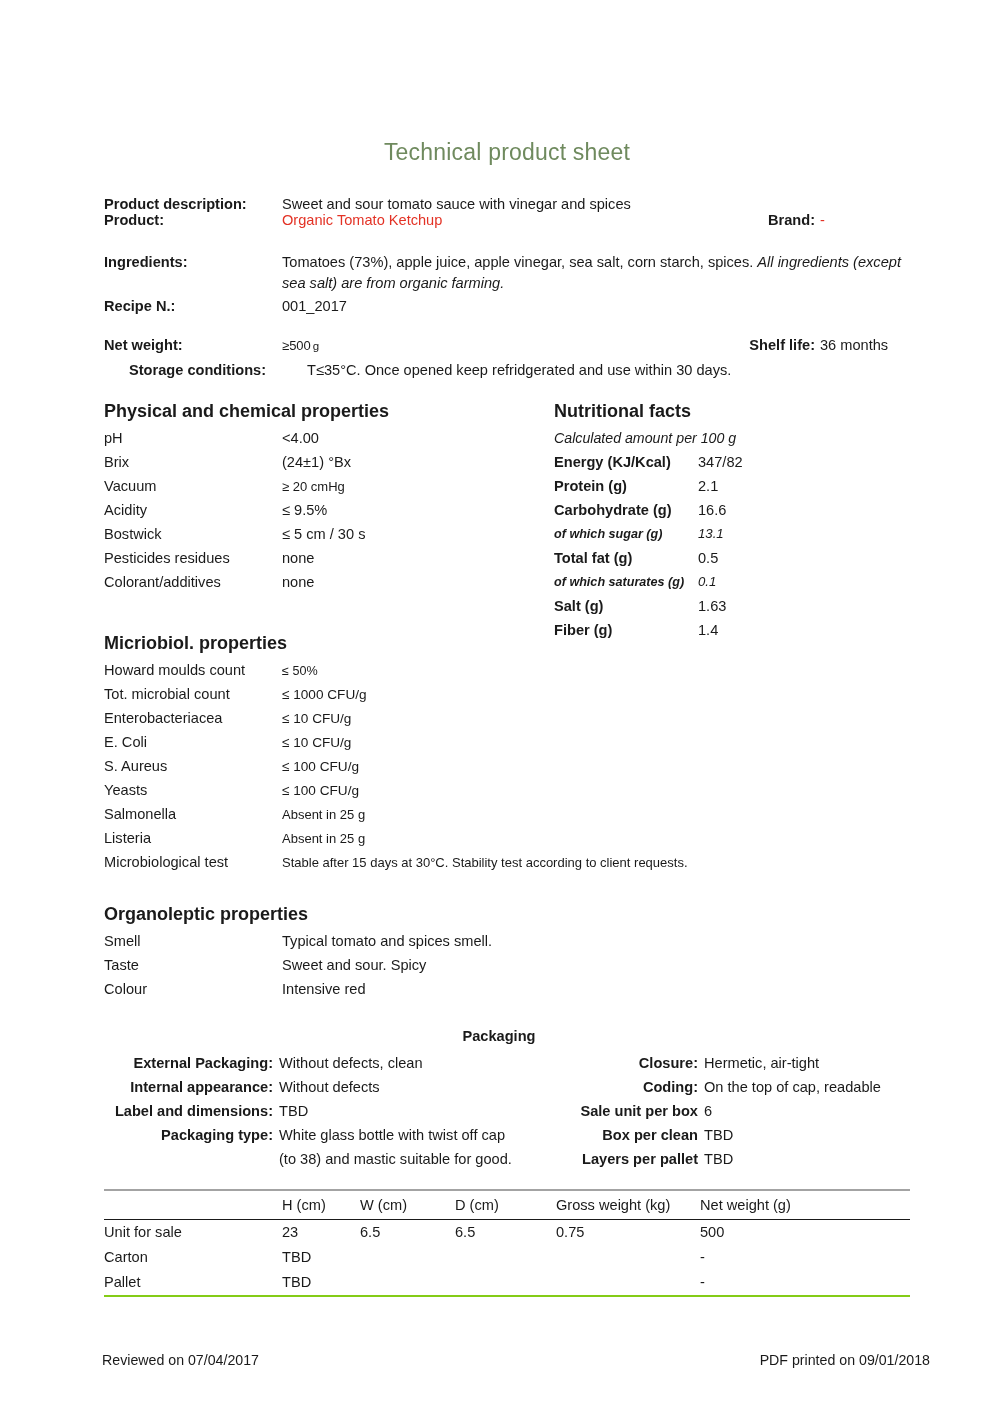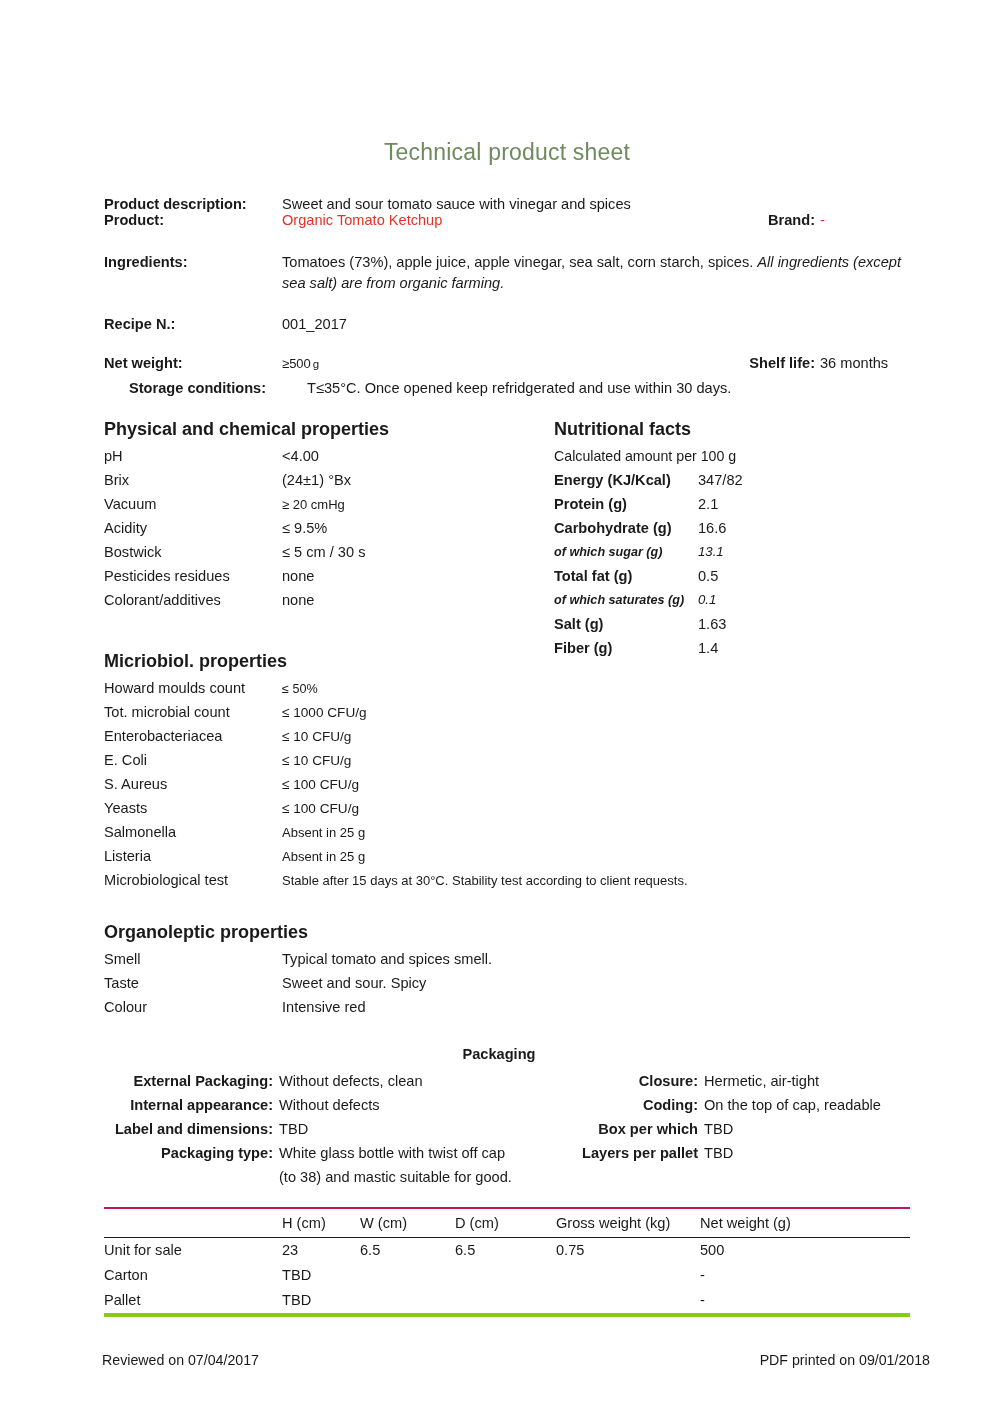--- a/index.html
+++ b/index.html
@@ -57,21 +57,21 @@
     padding-right: 5px;
   }
   .hdr-row .rval { width: 90px; }
   .red { color: #e33225; }
   .it { font-style: italic; }
 
   .r-product { margin-top: 0px; }
   .r-desc { margin-top: 21px; }
   .r-ingr { margin-top: 24px; }
   .r-ingr .val { line-height: 1.45; }
-  .r-recipe { margin-top: 22px; }
+  .r-recipe { margin-top: 4px; }
   .r-net { margin-top: 23px; }
   .r-store { margin-top: 9px; margin-left: 25px; }
   .r-store .val { width: 620px; }
   .small-val { font-size: 13px; }
   .smaller { font-size: 11.5px; }
 
   
   .cols {
     position: relative;
     margin-top: 23px;
@@ -99,20 +99,21 @@
     height: 24px;
   }
   .prop .pl { width: 178px; flex: 0 0 178px; }
   .prop .pv { flex: 1 1 auto; }
   .prop.sm .pv { font-size: 13px; }
 
   .nf .pl { width: 144px; flex: 0 0 144px; font-weight: bold; }
   .nf .pv { flex: 1 1 auto; }
   .nf-note {
     font-size: 14.2px;
+    font-style: italic;
     height: 24px;
   }
   .nf.sub .pl { font-weight: bold; font-style: italic; font-size: 12.6px; }
   .nf.sub .pv { font-style: italic; font-size: 13.2px; }
 
   
   .micro { margin-top: 0px; }
   .micro .sec-head { margin-bottom: 8px; }
   .micro .prop .pl { width: 178px; flex: 0 0 178px; }
   .micro .prop .pv { font-size: 13px; }
@@ -168,27 +169,27 @@
     width: 806px;
     border-collapse: collapse;
     font-size: 14.6px;
   }
   .dim-table th, .dim-table td {
     text-align: left;
     padding: 4px 0 5px 0;
     font-weight: normal;
   }
   .dim-table thead th {
-    border-top: 2px solid #be185d;
+    border-top: 2px solid #a3a3a3;
     border-bottom: 1.5px solid #1a1a1a;
     padding-top: 6px;
     padding-bottom: 6px;
   }
   .dim-table tbody tr:last-child td {
-    border-bottom: 4px solid #84cc16;
+    border-bottom: 2px solid #84cc16;
   }
   .c0 { width: 178px; }
   .c1 { width: 78px; }
   .c2 { width: 95px; }
   .c3 { width: 101px; }
   .c4 { width: 144px; }
   .c5 { width: auto; }
 
   
   .footer {
@@ -410,21 +411,25 @@
         <div id="pack-right-rows">
             <div class="pk-row">
               <div class="pk-lbl">Closure:</div>
               <div class="pk-val">Hermetic, air-tight</div>
             </div>
             <div class="pk-row">
               <div class="pk-lbl">Coding:</div>
               <div class="pk-val">On the top of cap, readable</div>
             </div>
             <div class="pk-row">
-              <div class="pk-lbl">Box per which</div>
+              <div class="pk-lbl">Sale unit per box</div>
+              <div class="pk-val">6</div>
+            </div>
+            <div class="pk-row">
+              <div class="pk-lbl">Box per clean</div>
               <div class="pk-val">TBD</div>
             </div>
             <div class="pk-row">
               <div class="pk-lbl">Layers per pallet</div>
               <div class="pk-val">TBD</div>
             </div>
           </div>
       </div>
     </div>
 

